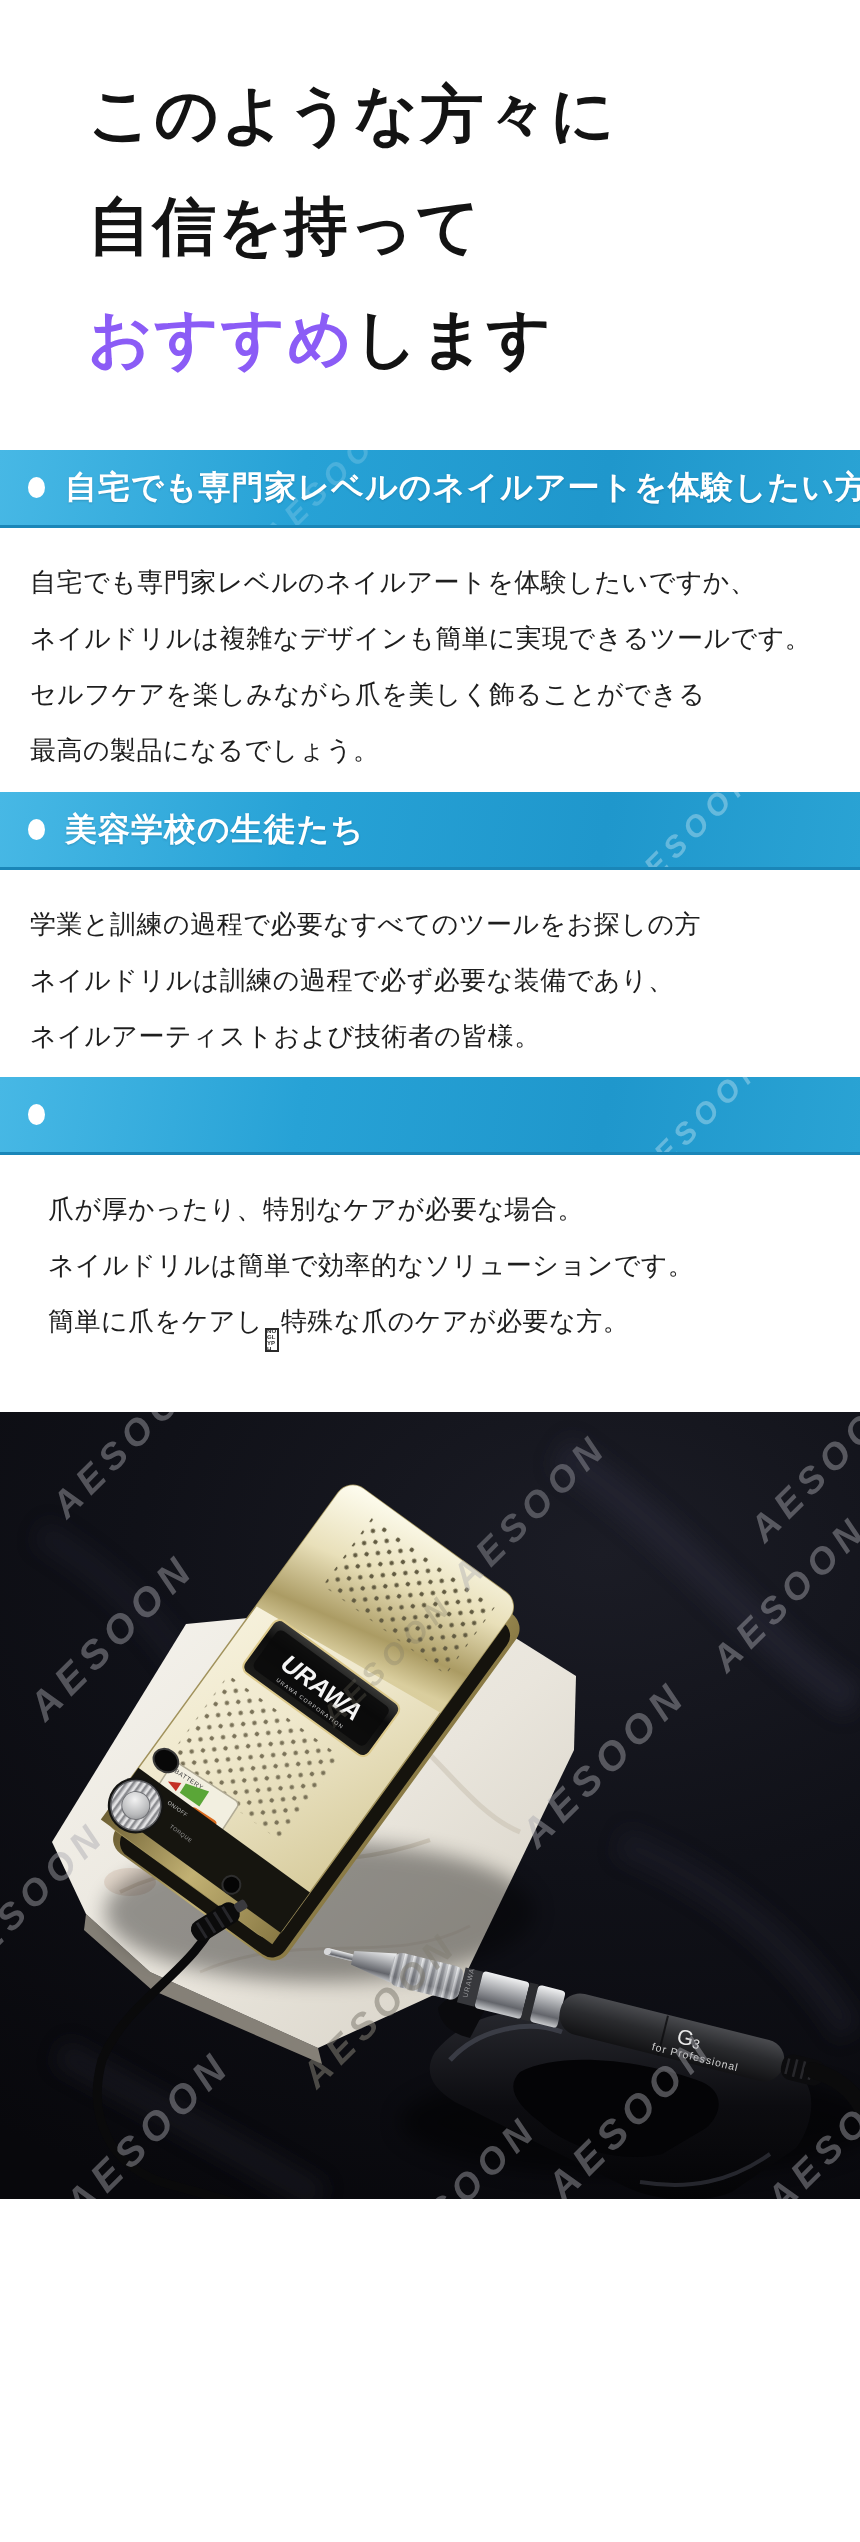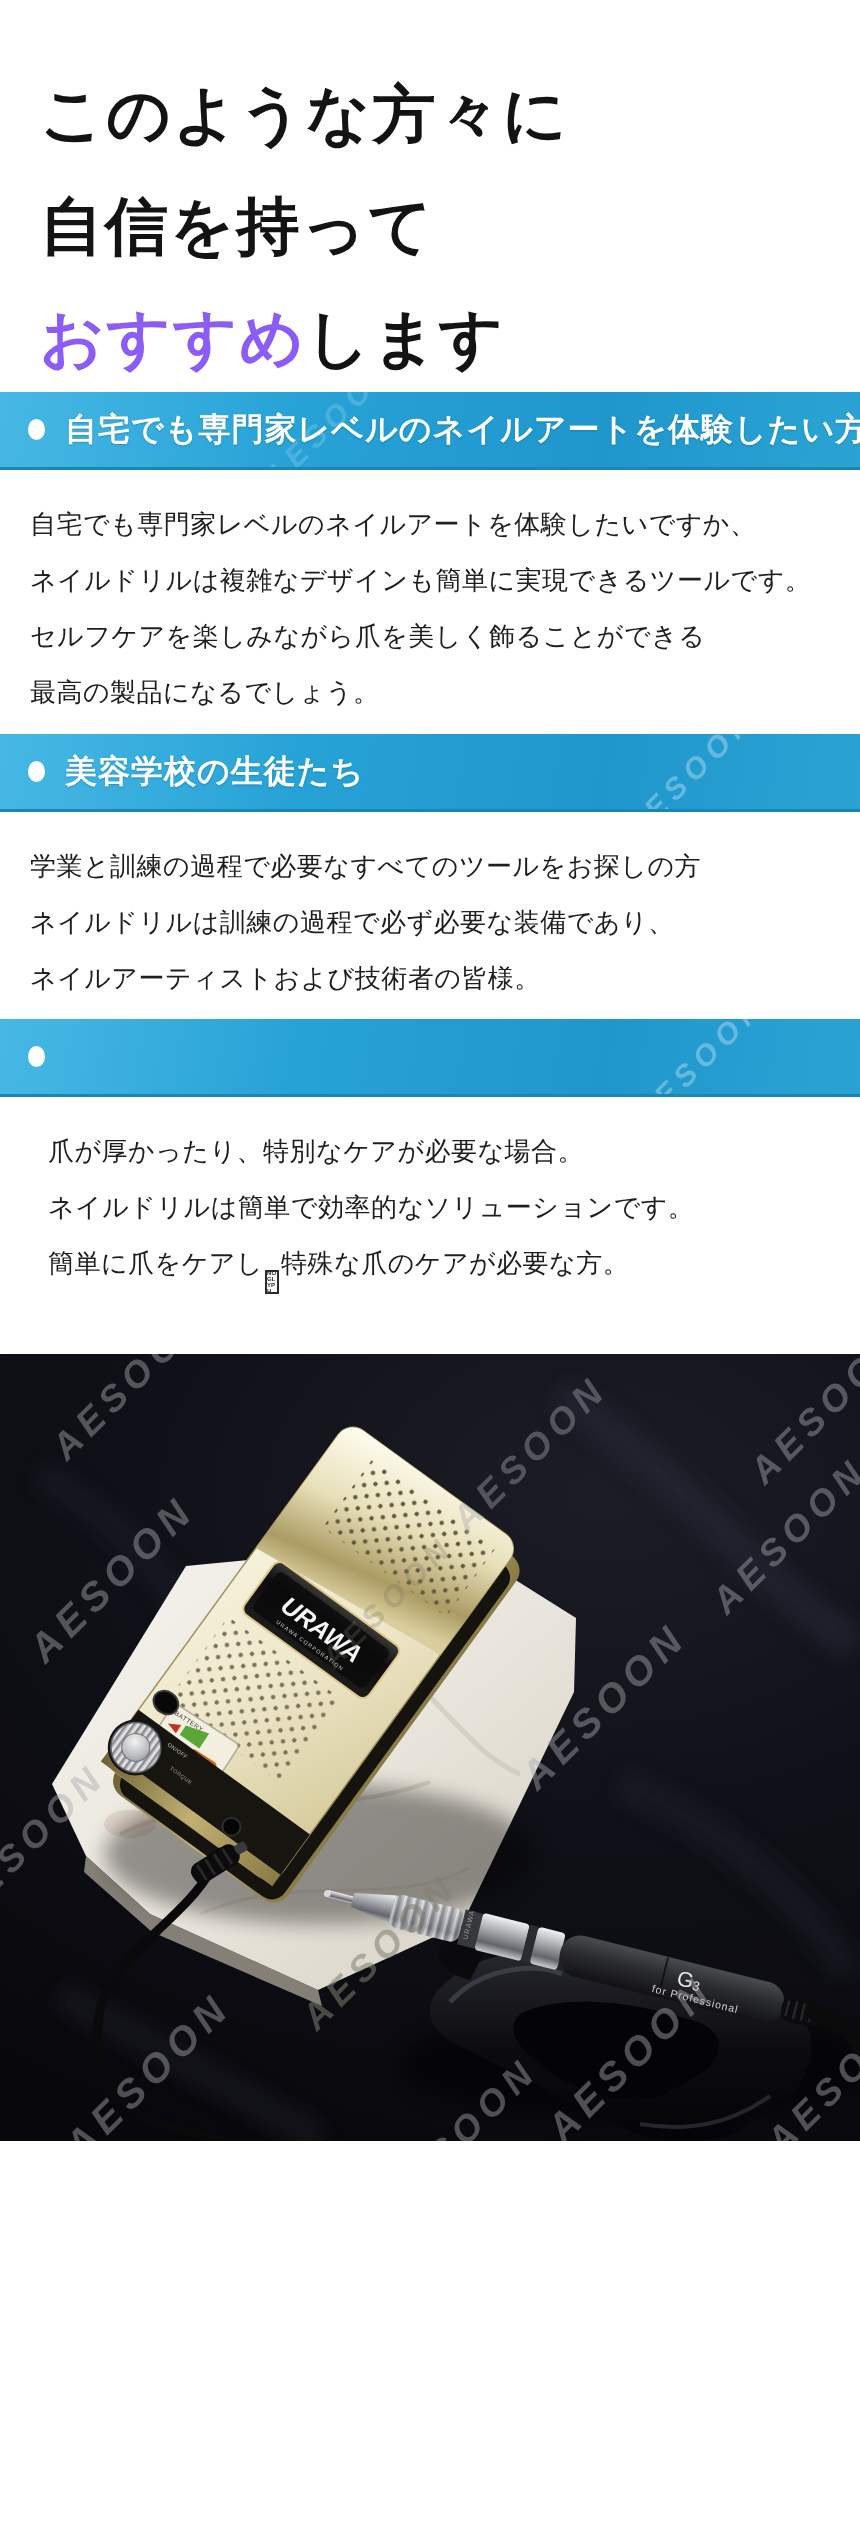--- a/index.html
+++ b/index.html
@@ -1,19 +1,19 @@
 <!DOCTYPE html>
 <html><head>
 <meta charset="utf-8">
 <style>
   html,body{margin:0;padding:0;background:#fff;}
   .page{position:relative;width:860px;height:2542px;overflow:hidden;background:#fff;
         font-family:"Liberation Sans","DejaVu Sans",sans-serif;}
   
-  .hero{height:392px;box-sizing:border-box;padding:58px 0 0 40px;}
+  .hero{height:450px;box-sizing:border-box;padding:58px 0 0 88px;}
   .hero h1{margin:0;font-size:63px;line-height:112px;font-weight:800;color:#131313;letter-spacing:2px;}
   .hero .hl{color:#8b5cf6;}
   
   .section{position:relative;}
   .s1{height:322px;} .s2{height:342px;} .s3{height:285px;} .s4{height:335px;}
   .bar{position:relative;height:78px;overflow:hidden;display:flex;align-items:center;
        background:linear-gradient(100deg,#47b8e5 0%,#27a2d6 35%,#1f97cc 70%,#2aa3d4 100%);
        border-bottom:3px solid #1a86b8;box-sizing:border-box;}
   .bullet{display:inline-block;width:17px;height:21px;border-radius:50%;background:#fff;
           margin:0 20px 0 28px;flex:0 0 auto;}

